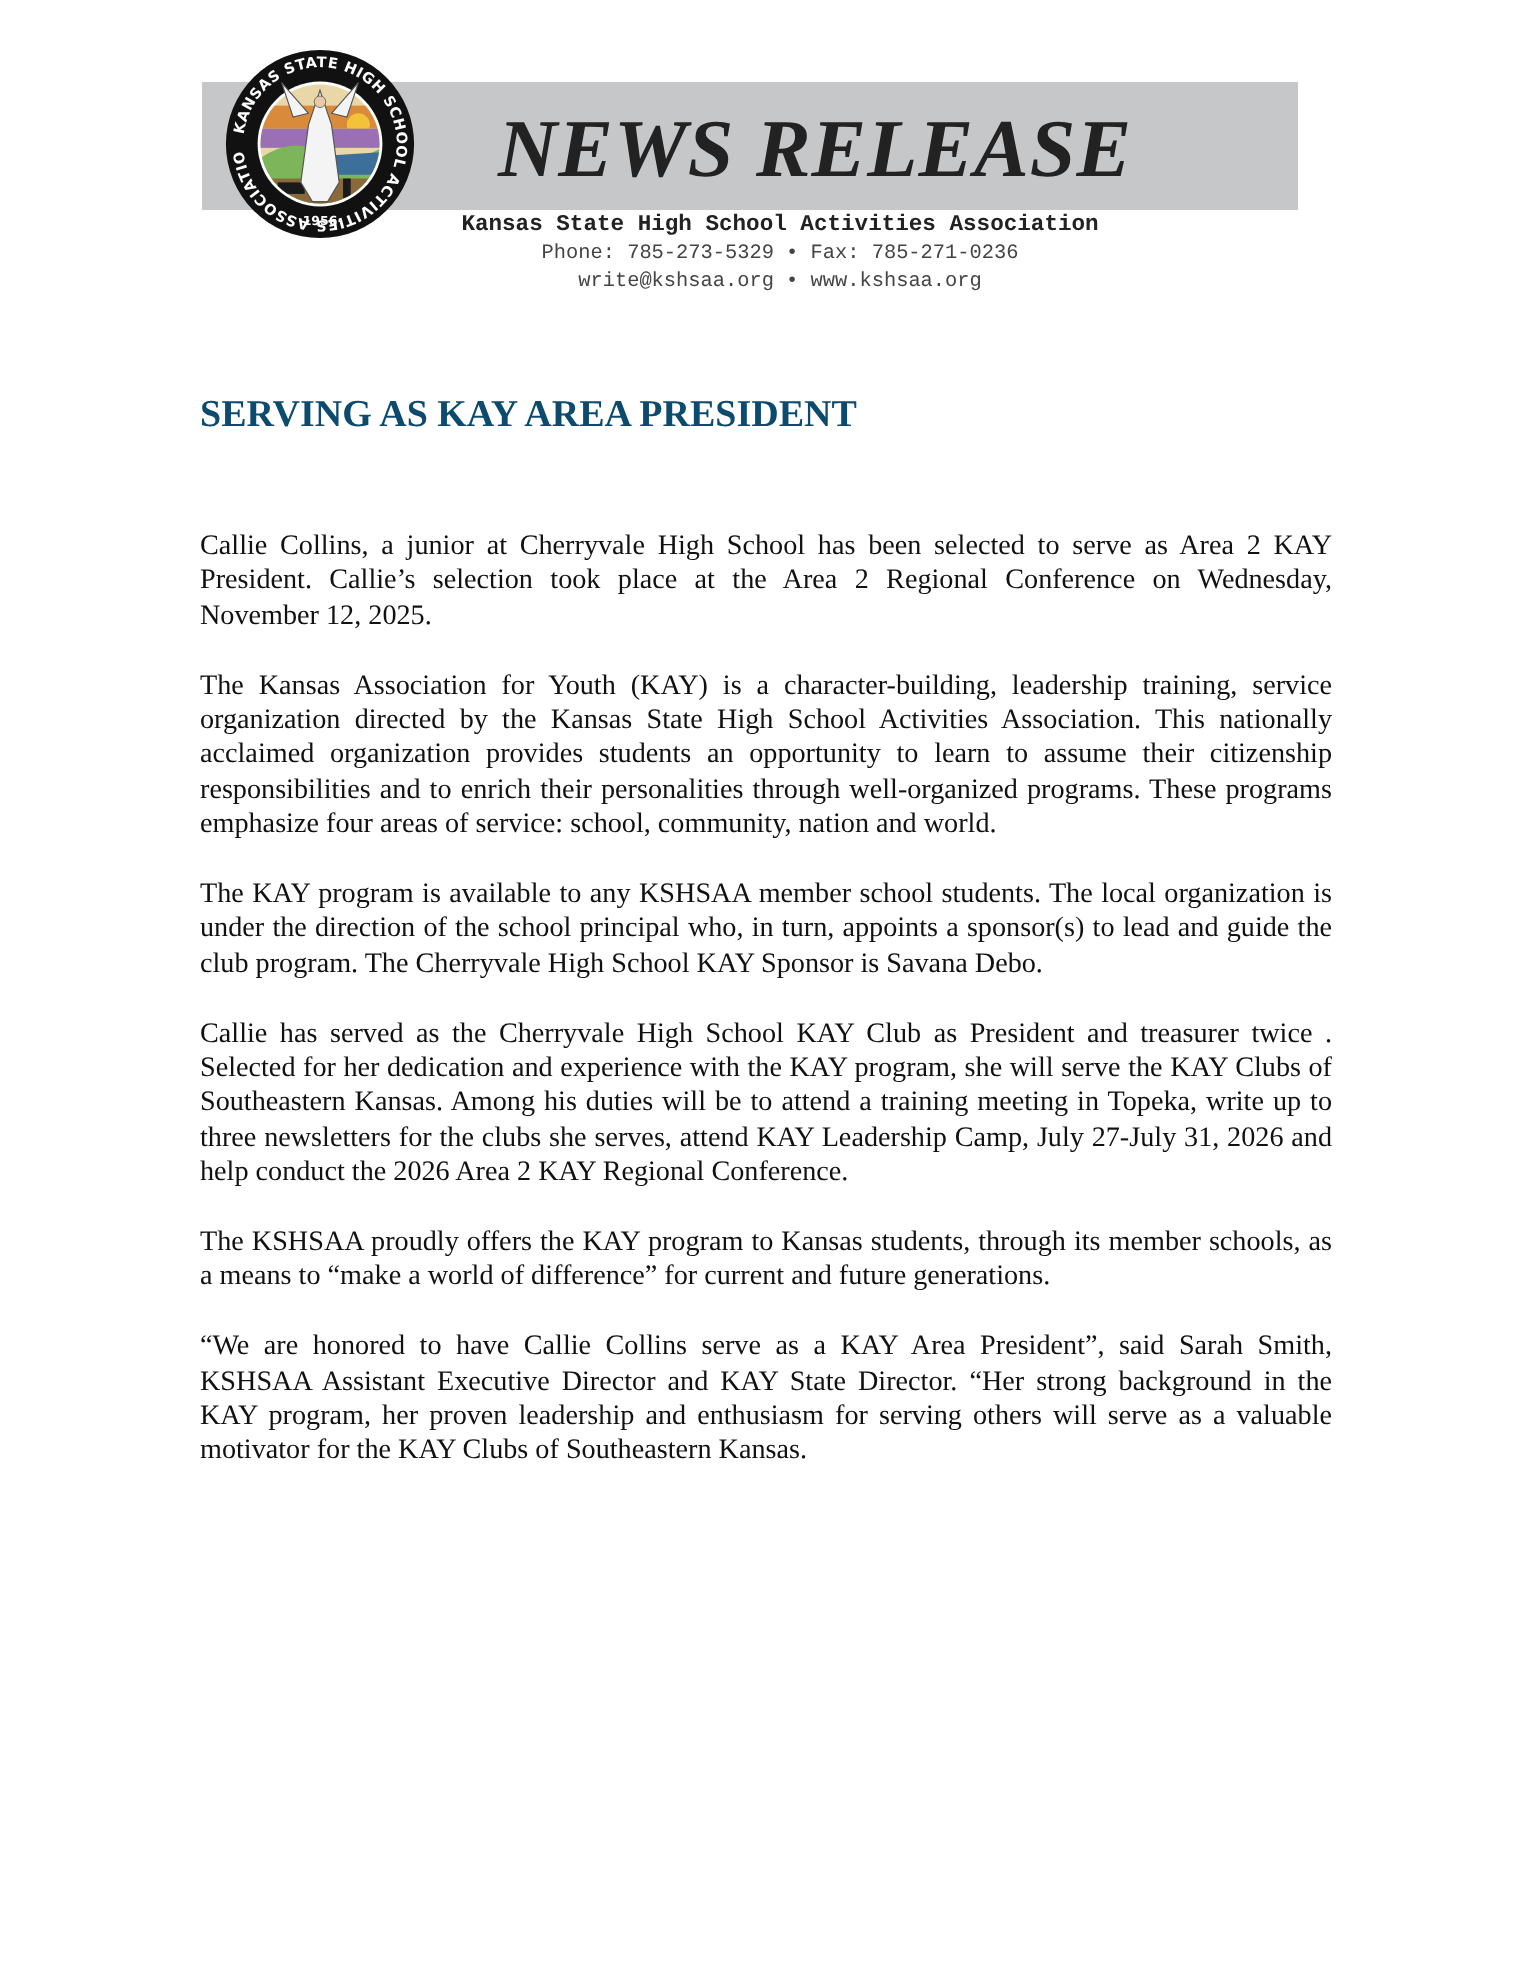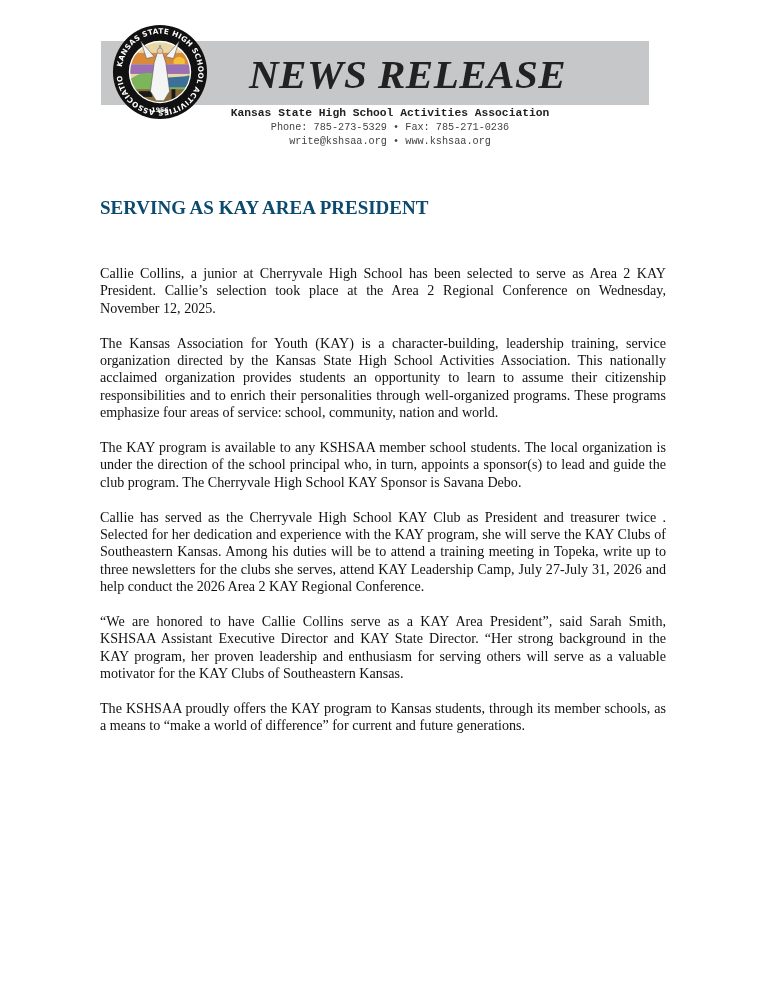--- a/index.html
+++ b/index.html
@@ -81,15 +81,15 @@
   </div>
 </div>
 
 <h1 class="headline">SERVING AS KAY AREA PRESIDENT</h1>
 
 <div class="body">
   <p>Callie Collins, a junior at Cherryvale High School has been selected to serve as Area 2 KAY President. Callie’s selection took place at the Area 2 Regional Conference on Wednesday, November 12, 2025.</p>
   <p>The Kansas Association for Youth (KAY) is a character-building, leadership training, service organization directed by the Kansas State High School Activities Association. This nationally acclaimed organization provides students an opportunity to learn to assume their citizenship responsibilities and to enrich their personalities through well-organized programs. These programs emphasize four areas of service: school, community, nation and world.</p>
   <p>The KAY program is available to any KSHSAA member school students. The local organization is under the direction of the school principal who, in turn, appoints a sponsor(s) to lead and guide the club program.  The Cherryvale High School KAY Sponsor is Savana Debo.</p>
   <p>Callie has served as the Cherryvale High School KAY Club as President and treasurer twice . Selected for her dedication and experience with the KAY program, she will serve the KAY Clubs of Southeastern Kansas.  Among his duties will be to attend a training meeting in Topeka, write up to three newsletters for the clubs she serves, attend KAY Leadership Camp, July 27-July 31, 2026 and help conduct the 2026 Area 2 KAY Regional Conference.</p>
+  <p>The KSHSAA proudly offers the KAY program to Kansas students, through its member schools, as a means to “make a world of difference” for current and future generations.</p>
   <p>“We are honored to have Callie Collins serve as a KAY Area President”, said Sarah Smith, KSHSAA Assistant Executive Director and KAY State Director. “Her strong background in the KAY program, her proven leadership and enthusiasm for serving others will serve as a valuable motivator for the KAY Clubs of Southeastern Kansas.</p>
-  <p>The KSHSAA proudly offers the KAY program to Kansas students, through its member schools, as a means to “make a world of difference” for current and future generations.</p>
 </div>
 
 </body></html>

